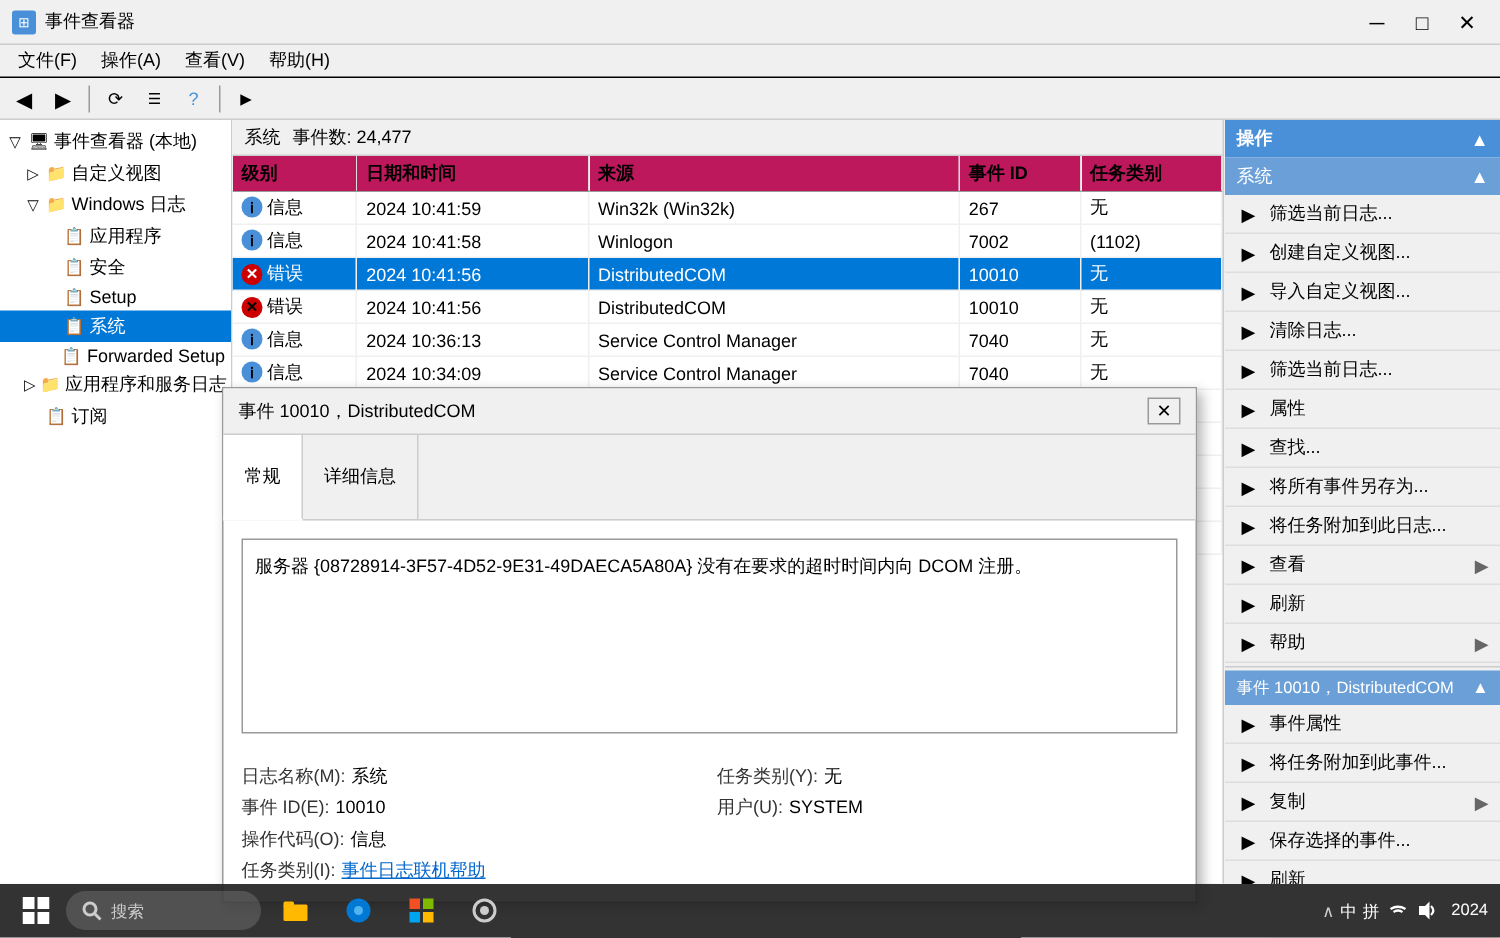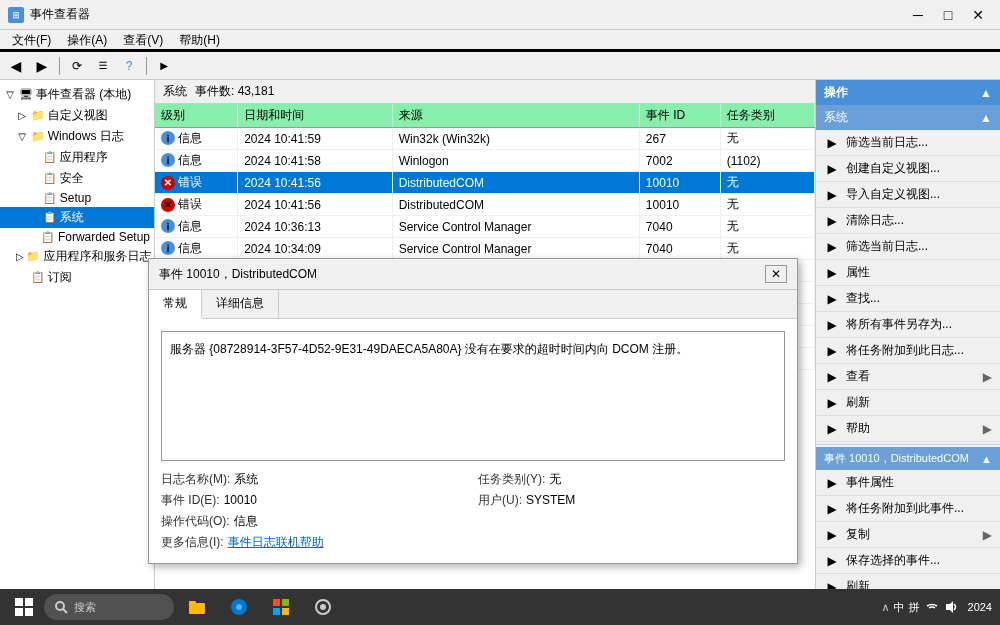--- a/index.html
+++ b/index.html
@@ -6,21 +6,21 @@
     body { font-family: 'Microsoft YaHei', SimSun, sans-serif; font-size: 12px; background: #f0f0f0; width: 1000px; height: 625px; overflow: hidden; }
 
     
     .title-bar { background: #f0f0f0; height: 30px; display: flex; align-items: center; justify-content: space-between; padding: 0 8px; border-bottom: 1px solid #ccc; }
     .title-bar-left { display: flex; align-items: center; gap: 6px; font-size: 12px; }
     .title-bar-icon { width: 16px; height: 16px; background: #4a90d9; border-radius: 2px; display: flex; align-items: center; justify-content: center; color: white; font-size: 9px; }
     .title-bar-controls { display: flex; gap: 2px; }
     .title-btn { width: 28px; height: 22px; border: none; background: transparent; cursor: pointer; font-size: 14px; display: flex; align-items: center; justify-content: center; }
 
     
-    .menu-bar { background: #f0f0f0; height: 22px; display: flex; align-items: flex-start; padding: 0 4px; border-bottom: 3px solid #000000; }
+    .menu-bar { background: #f0f0f0; height: 22px; display: flex; align-items: flex-start; padding: 0 4px; border-bottom: 1px solid #000000; }
     .menu-item { padding: 2px 8px; cursor: pointer; font-size: 12px; }
 
     
     .toolbar { background: #f0f0f0; height: 28px; display: flex; align-items: center; padding: 0 4px; border-bottom: 1px solid #ccc; gap: 2px; }
     .tool-btn { width: 24px; height: 22px; border: 1px solid transparent; background: transparent; cursor: pointer; display: flex; align-items: center; justify-content: center; font-size: 14px; }
     .tool-sep { width: 1px; height: 18px; background: #999; margin: 0 3px; }
 
     
     .main { display: flex; height: calc(625px - 80px - 36px); }
 
@@ -32,45 +32,45 @@
 
     
     .center-panel { flex: 1; display: flex; flex-direction: column; background: white; }
 
     
     .log-header { background: #f0f0f0; padding: 3px 8px; border-bottom: 1px solid #ccc; font-size: 12px; display: flex; align-items: center; gap: 8px; }
 
     
     .table-container { flex: 1; overflow-y: auto; }
     table { width: 100%; border-collapse: collapse; font-size: 12px; }
-    thead th { background: #86efac; border-bottom: 1px solid #999; border-right: 1px solid #ddd; padding: 3px 6px; text-align: left; font-weight: normal; position: sticky; top: 0; cursor: pointer; white-space: nowrap; }
+    thead th { background: #be185d; border-bottom: 1px solid #999; border-right: 1px solid #ddd; padding: 3px 6px; text-align: left; font-weight: bold; position: sticky; top: 0; cursor: pointer; white-space: nowrap; }
     tbody tr { cursor: pointer; }
     tbody tr.selected { background: #0078d7; color: white; }
     tbody td { border-bottom: 1px solid #f0f0f0; border-right: 1px solid #f0f0f0; padding: 2px 6px; white-space: nowrap; }
     .level-icon { display: inline-flex; align-items: center; justify-content: center; width: 14px; height: 14px; border-radius: 50%; font-size: 10px; font-weight: bold; margin-right: 3px; }
 
     
     .right-panel { width: 185px; background: #f0f0f0; border-left: 1px solid #ccc; overflow-y: auto; flex-shrink: 0; }
     .right-section-title { background: #4a90d9; color: white; padding: 4px 8px; font-size: 12px; font-weight: bold; display: flex; align-items: center; justify-content: space-between; }
     .right-action { padding: 4px 8px; cursor: pointer; display: flex; align-items: center; gap: 6px; font-size: 12px; border-bottom: 1px solid #ddd; }
     .right-action .act-icon { width: 16px; height: 16px; flex-shrink: 0; display: flex; align-items: center; justify-content: center; }
     .right-action-arrow { color: #666; margin-left: auto; }
     .right-sep { height: 1px; background: #ccc; margin: 2px 0; }
 
     
     .dialog-overlay { position: fixed; top: 0; left: 0; right: 0; bottom: 36px; pointer-events: none; }
     .dialog { position: absolute; top: 258px; left: 148px; width: 650px; background: white; border: 1px solid #999; box-shadow: 3px 3px 8px rgba(0,0,0,0.3); pointer-events: all; }
     .dialog-title { background: #f0f0f0; border-bottom: 1px solid #ccc; padding: 6px 10px; display: flex; align-items: center; justify-content: space-between; font-size: 12px; }
     .dialog-close { width: 22px; height: 18px; border: 1px solid #999; background: #f0f0f0; cursor: pointer; display: flex; align-items: center; justify-content: center; font-size: 12px; }
     .dialog-tabs { display: flex; background: #f0f0f0; border-bottom: 1px solid #ccc; }
-    .dialog-tab { padding: 5px 14px; cursor: pointer; font-size: 12px; border-right: 1px solid #ccc; }
+    .dialog-tab { padding: 19px 14px; cursor: pointer; font-size: 12px; border-right: 1px solid #ccc; }
     .dialog-tab.active { background: white; border-bottom: 2px solid white; margin-bottom: -1px; }
     .dialog-content { padding: 12px; min-height: 200px; }
     .dialog-text-area { border: 1px solid #999; padding: 8px; min-height: 130px; font-size: 12px; line-height: 1.6; background: white; }
-    .dialog-fields { margin-top: 10px; display: grid; grid-template-columns: 1fr 1fr; gap: 4px 10px; font-size: 12px; }
+    .dialog-fields { margin-top: 20px; display: grid; grid-template-columns: 1fr 1fr; gap: 4px 10px; font-size: 12px; }
     .field-row { display: flex; gap: 4px; align-items: baseline; }
     .field-label { color: #333; white-space: nowrap; }
     .field-value { color: #000; }
     .field-link { color: #0066cc; text-decoration: underline; cursor: pointer; }
 
     
     .taskbar { position: fixed; bottom: 0; left: 0; right: 0; height: 36px; background: rgba(30,30,30,0.9); display: flex; align-items: center; padding: 0 8px; gap: 4px; }
     .taskbar-start { width: 32px; height: 28px; display: flex; align-items: center; justify-content: center; cursor: pointer; border-radius: 4px; }
     .taskbar-search { background: rgba(255,255,255,0.15); border-radius: 14px; height: 26px; display: flex; align-items: center; padding: 0 10px; gap: 6px; cursor: pointer; min-width: 130px; }
     .taskbar-search span { color: #ccc; font-size: 11px; }
@@ -167,21 +167,21 @@
     <div class="tree-item indent-1">
       <span class="expand"></span>
       <span style="font-size:11px;">📋</span>
       <span>订阅</span>
     </div>
   </div>
 
   <div class="center-panel">
     <div class="log-header">
       <span>系统</span>
-      <span>事件数: 43,181</span>
+      <span>事件数: 24,477</span>
     </div>
     <div class="table-container">
       <table>
         <thead>
           <tr>
             <th>级别</th>
             <th style="min-width:100px;">日期和时间</th>
             <th style="min-width:160px;">来源</th>
             <th>事件 ID</th>
             <th>任务类别</th>
@@ -391,21 +391,21 @@
         </div>
         <div class="field-row">
           <span class="field-label">用户(U):</span>
           <span class="field-value">SYSTEM</span>
         </div>
         <div class="field-row">
           <span class="field-label">操作代码(O):</span>
           <span class="field-value">信息</span>
         </div>
         <div class="field-row" style="grid-column: span 2;">
-          <span class="field-label">更多信息(I):</span>
+          <span class="field-label">任务类别(I):</span>
           <a class="field-link">事件日志联机帮助</a>
         </div>
       </div>
     </div>
   </div>
 </div>
 
 <div class="taskbar">
   <div class="taskbar-start">
     <svg width="18" height="18" viewBox="0 0 18 18" fill="white">

